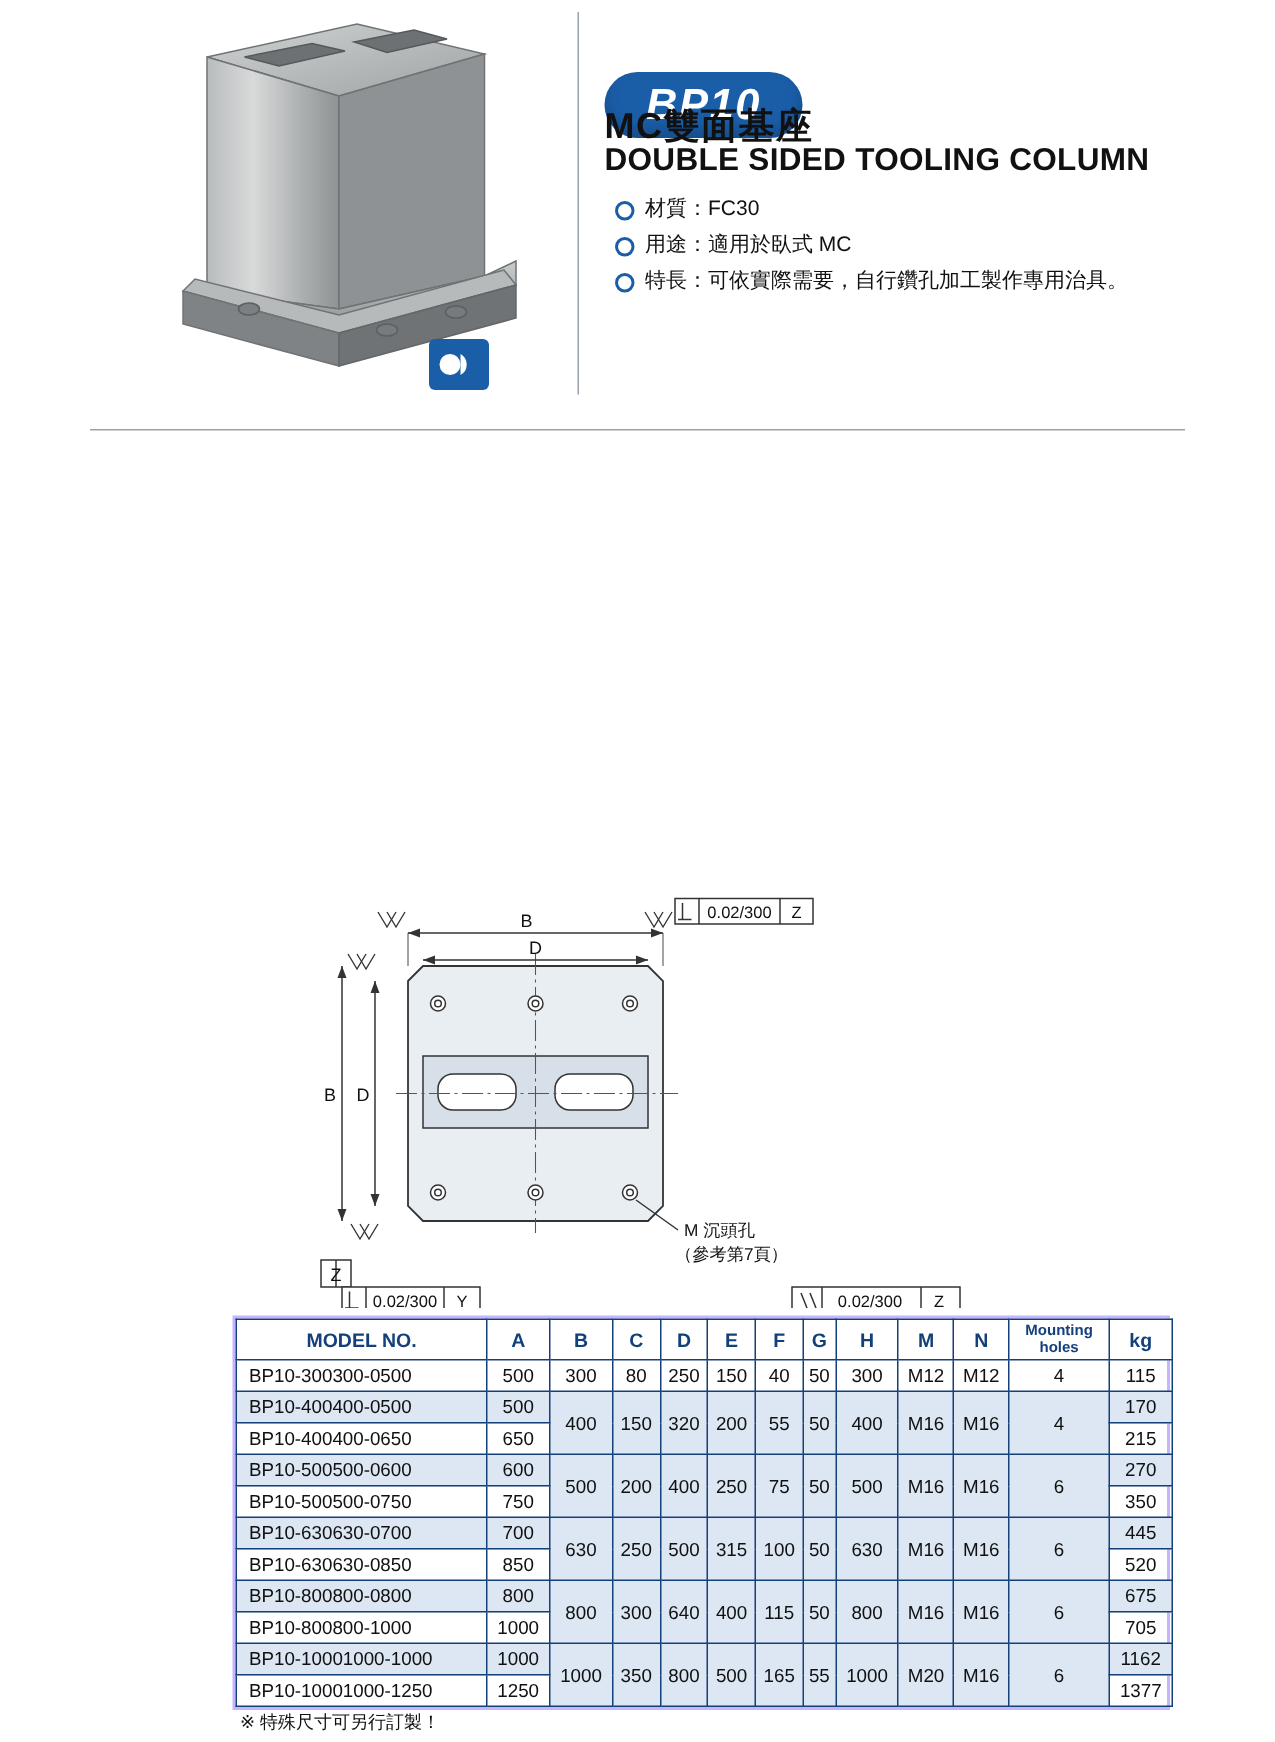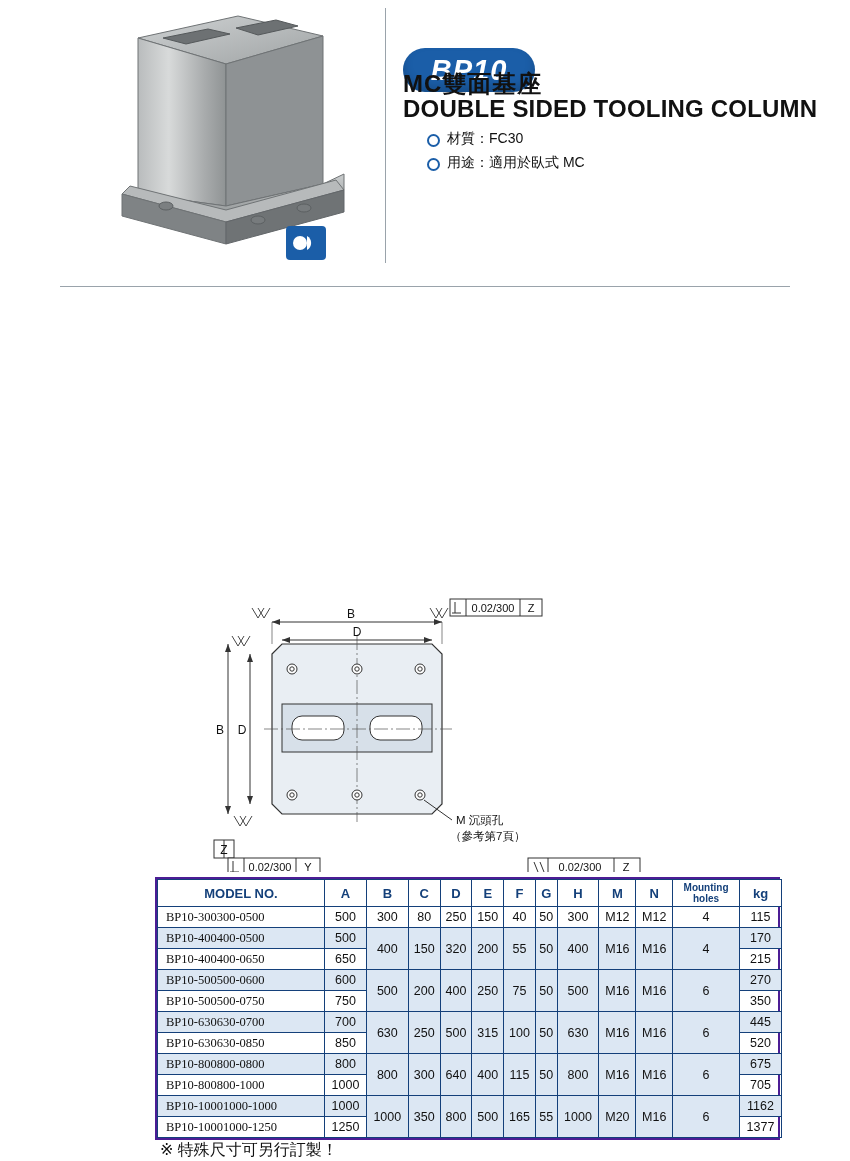--- a/index.html
+++ b/index.html
@@ -31,46 +31,46 @@
   }
   #badge span{
     color:#fff;font-style:italic;font-weight:bold;font-size:29px;letter-spacing:1px;
     font-family:"Liberation Sans","DejaVu Sans",sans-serif;
   }
   #title-cn{
     position:absolute;left:403px;top:68px;font-size:24px;font-weight:bold;color:#111;
     letter-spacing:1px;
   }
   #title-en{
-    position:absolute;left:403px;top:95px;font-size:24px;font-weight:bold;color:#111;
+    position:absolute;left:403px;top:95px;font-size:21px;font-weight:bold;color:#111;
     letter-spacing:.2px;
   }
-  #spec-list{position:absolute;left:427px;top:130px;width:420px;}
+  #spec-list{position:absolute;left:410px;top:130px;width:420px;}
   .spec-row{display:flex;align-items:flex-start;margin-bottom:6px;font-size:14px;color:#111;}
   .bullet{
     width:9px;height:9px;border:2px solid #1b5ea8;border-radius:50%;
     margin-right:7px;margin-top:4px;flex:0 0 auto;background:#fff;
   }
   
   #drawings{position:absolute;left:0;top:292px;width:850px;height:580px;}
   .dwg-label{font-size:12px;font-family:"Liberation Sans",sans-serif;}
   
   #spec-table-wrap{position:absolute;left:155px;top:877px;width:625px;}
   table{border-collapse:collapse;width:625px;font-size:12.5px;}
   th,td{border:1px solid #14407a;text-align:center;padding:0;height:20px;}
   thead th{
     background:#ffffff;color:#14407a;font-weight:bold;font-size:13px;height:26px;
   }
   thead th.small{font-size:10px;line-height:11px;font-weight:bold;}
   tbody td{color:#111;}
   tbody tr.alt td{background:#dce7f3;}
-  td.model{text-align:left;padding-left:8px;width:158px;font-family:Liberation Serif, serif;}
-  #table-outer{border:2px solid #4c1d95;}
+  td.model{text-align:left;padding-left:8px;width:158px;}
+  #table-outer{border:2px solid #c4b5fd;}
   #note{
-    position:absolute;left:160px;top:1140px;font-size:16px;color:#111;
+    position:absolute;left:160px;top:1140px;font-size:12px;color:#111;
   }
 </style>
 </head>
 <body>
 
 <div id="header">
 
   <div id="product-photo">
     <svg class="photo-svg" width="250" height="255" viewBox="0 0 250 255">
       <defs>
@@ -128,20 +128,24 @@
 
   <div id="spec-list">
     <div class="spec-row">
       <span class="bullet"></span>
       <span>材質：FC30</span>
     </div>
     <div class="spec-row">
       <span class="bullet"></span>
       <span>用途：適用於臥式 MC</span>
     </div>
+    <div class="spec-row">
+      <span class="bullet"></span>
+      <span>特長：可依實際需要，自行鑽孔加工製作專用治具。</span>
+    </div>
   </div>
 </div>
 
 <div id="drawings">
   <svg width="850" height="580" viewBox="0 0 850 580">
     <g stroke="#333" fill="none" stroke-width="1">
 
       <polygon points="272,362 282,352 432,352 442,362 442,512 432,522 282,522 272,512" fill="#e9eef3" stroke="#333" stroke-width="1.2"></polygon>
 
       <rect x="282" y="412" width="150" height="48" fill="#d7e0e9" stroke="#333"></rect>

